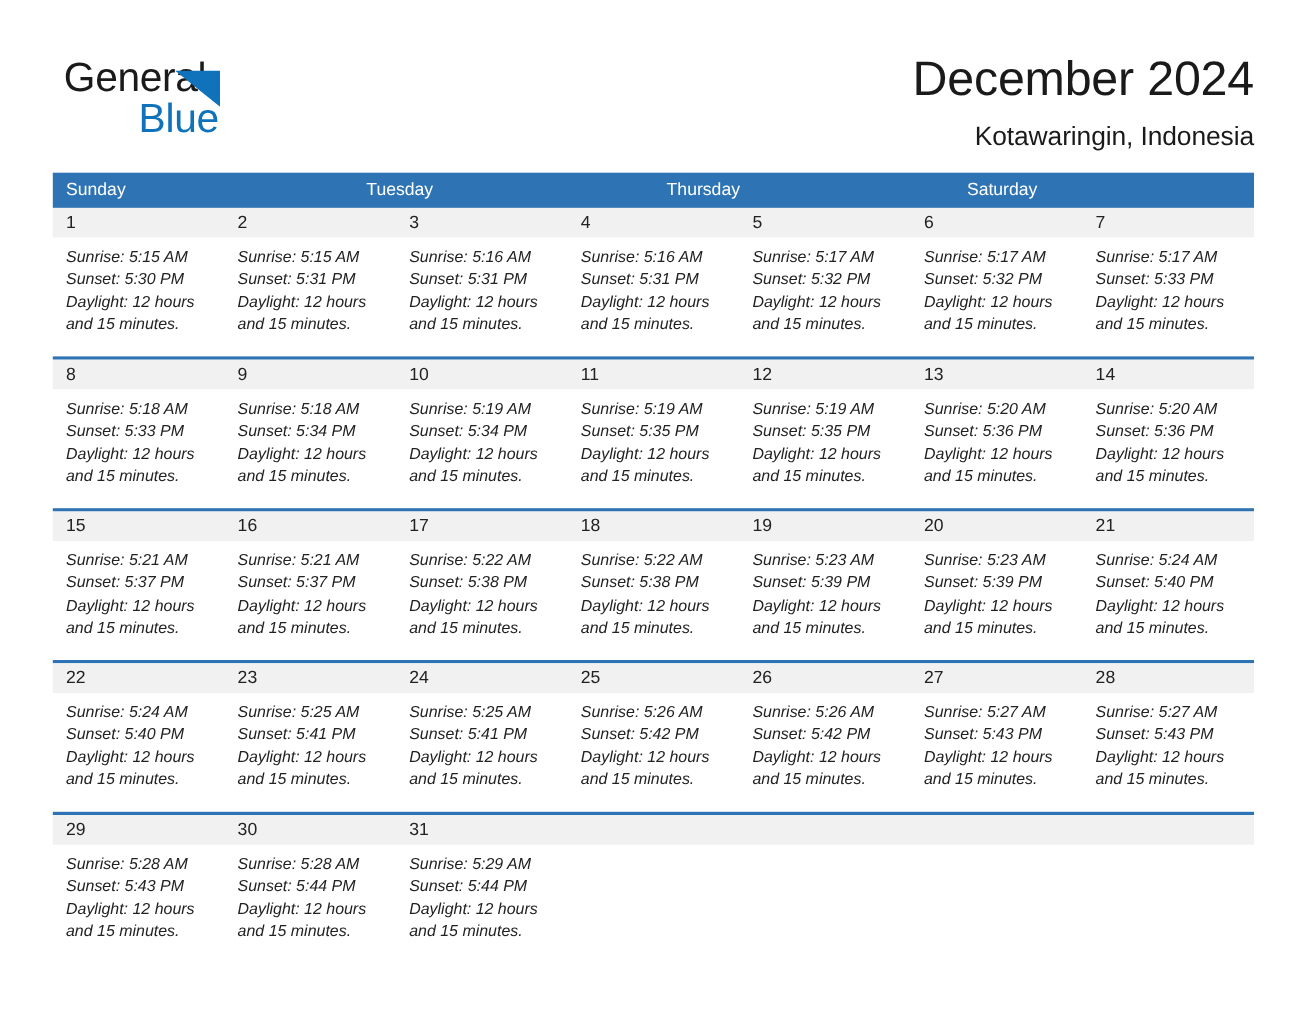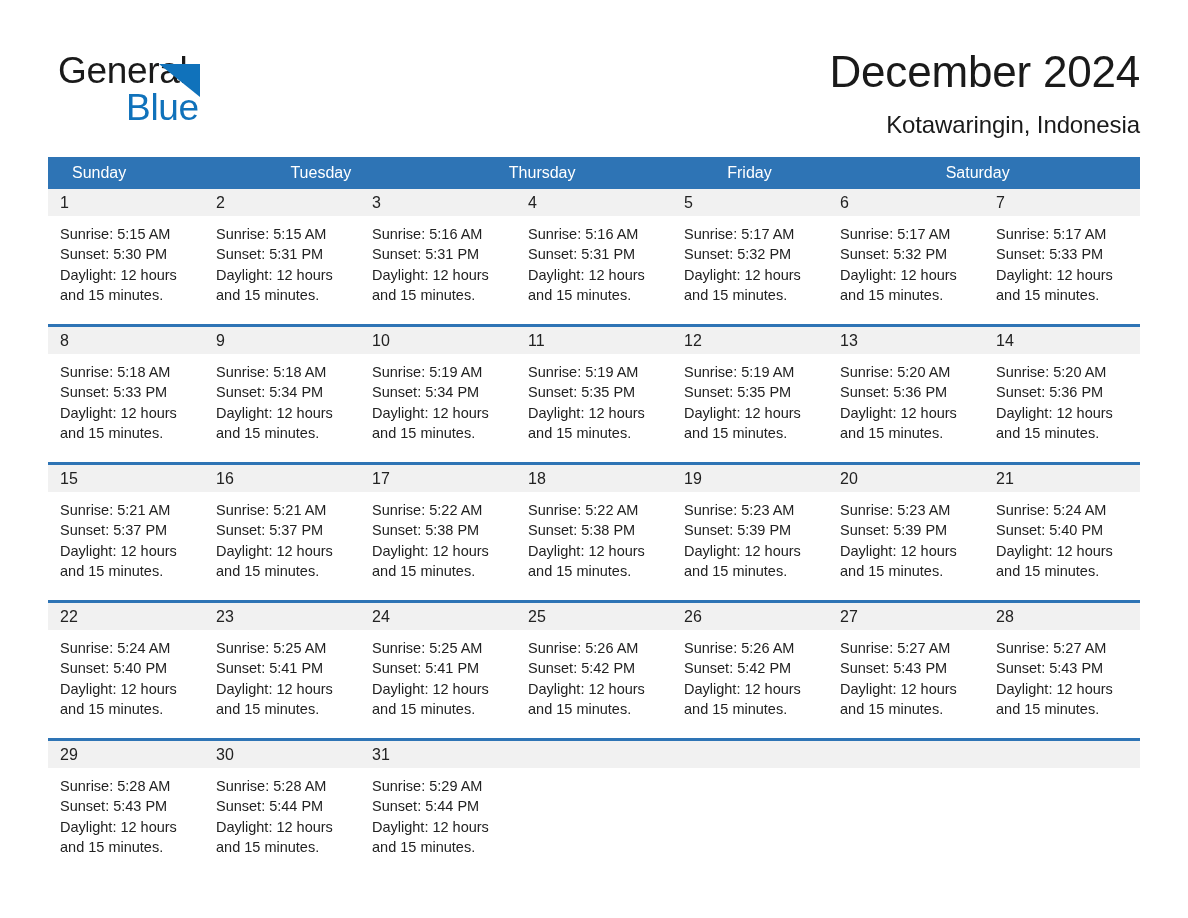--- a/index.html
+++ b/index.html
@@ -100,21 +100,21 @@
   .dow-row {
     display: flex;
     background: #2e74b5;
     height: 32px;
   }
   .dow-cell {
     flex: 1 1 0;
     color: #ffffff;
     font-size: 16px;
     line-height: 32px;
-    padding-left: 24px;
+    padding-left: 12px;
     box-sizing: border-box;
     overflow: hidden;
     white-space: nowrap;
   }
 
   .week {
     position: relative;
   }
   .week + .week {
     border-top: 3px solid #2e74b5;
@@ -140,20 +140,21 @@
     background: #ffffff;
     min-height: 108px;
   }
   .det-cell {
     flex: 1 1 0;
     box-sizing: border-box;
     padding: 8px 10px 10px 12px;
     font-size: 14.5px;
     line-height: 20.3px;
     color: #222222;
+    font-style: italic;
   }
   .det-line {
     white-space: nowrap;
   }
   .det-daylight {
     white-space: normal;
   }
 </style>
 </head>
 <body>
@@ -176,21 +177,20 @@
     </div>
 
   </div>
 
   <div class="calendar">
 
     <div class="dow-row">
       <div class="dow-cell">Sunday</div>
       <div class="dow-cell">Tuesday</div>
       <div class="dow-cell">Thursday</div>
-      <div class="dow-cell">Friday</div>
       <div class="dow-cell">Saturday</div>
     </div>
 
     <div class="week">
       <div class="week-numbers">
         <div class="num-cell">1</div>
         <div class="num-cell">2</div>
         <div class="num-cell">3</div>
         <div class="num-cell">4</div>
         <div class="num-cell">5</div>

